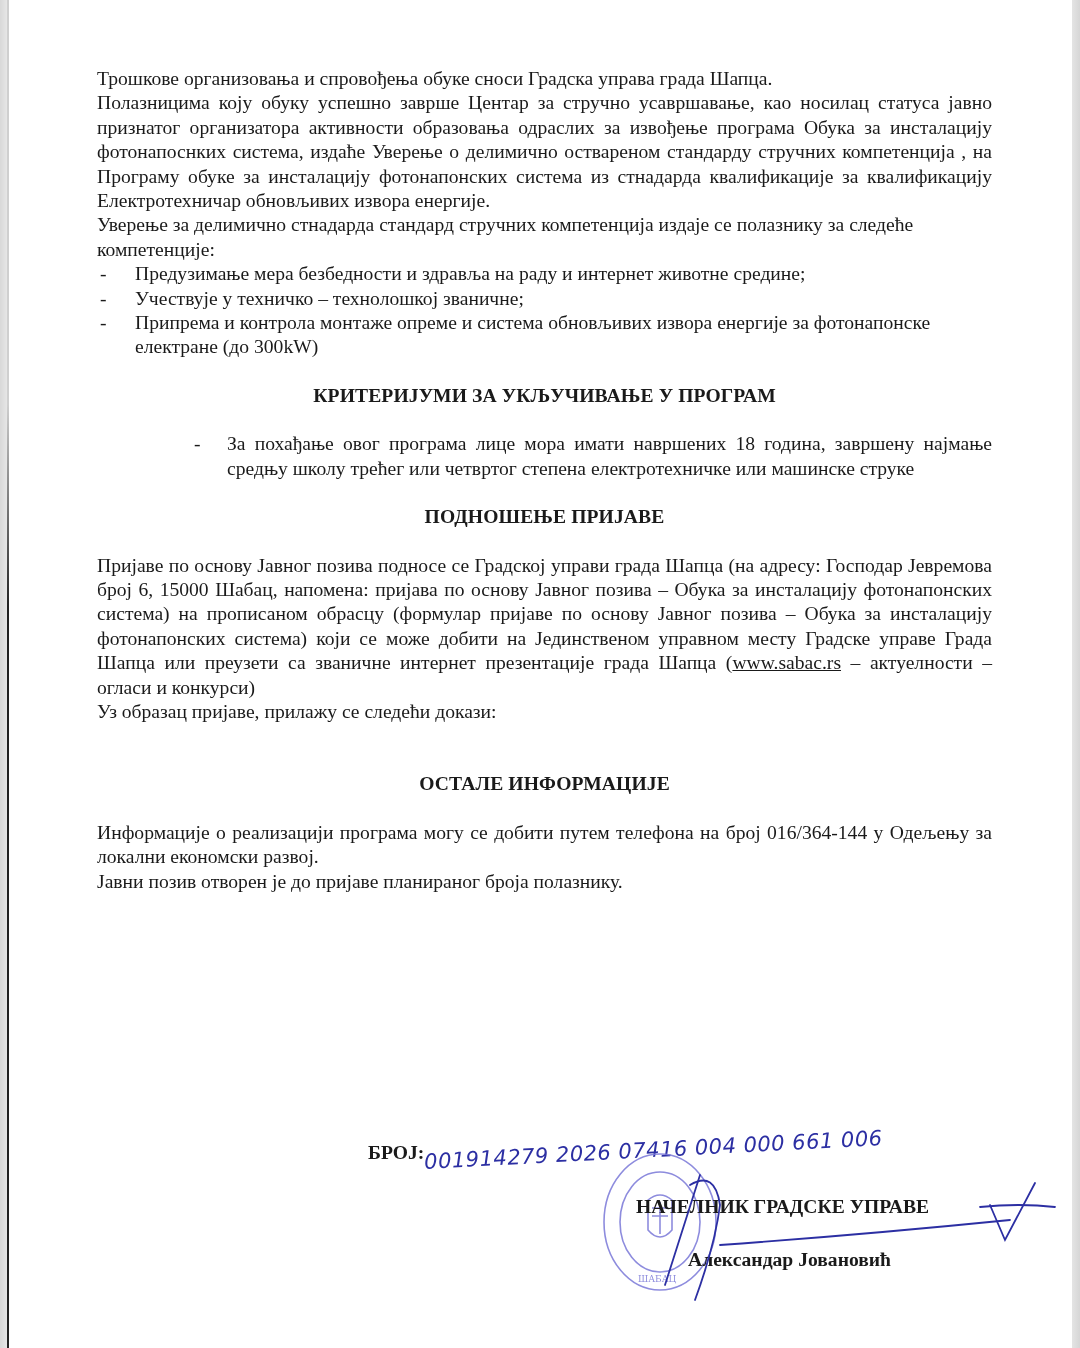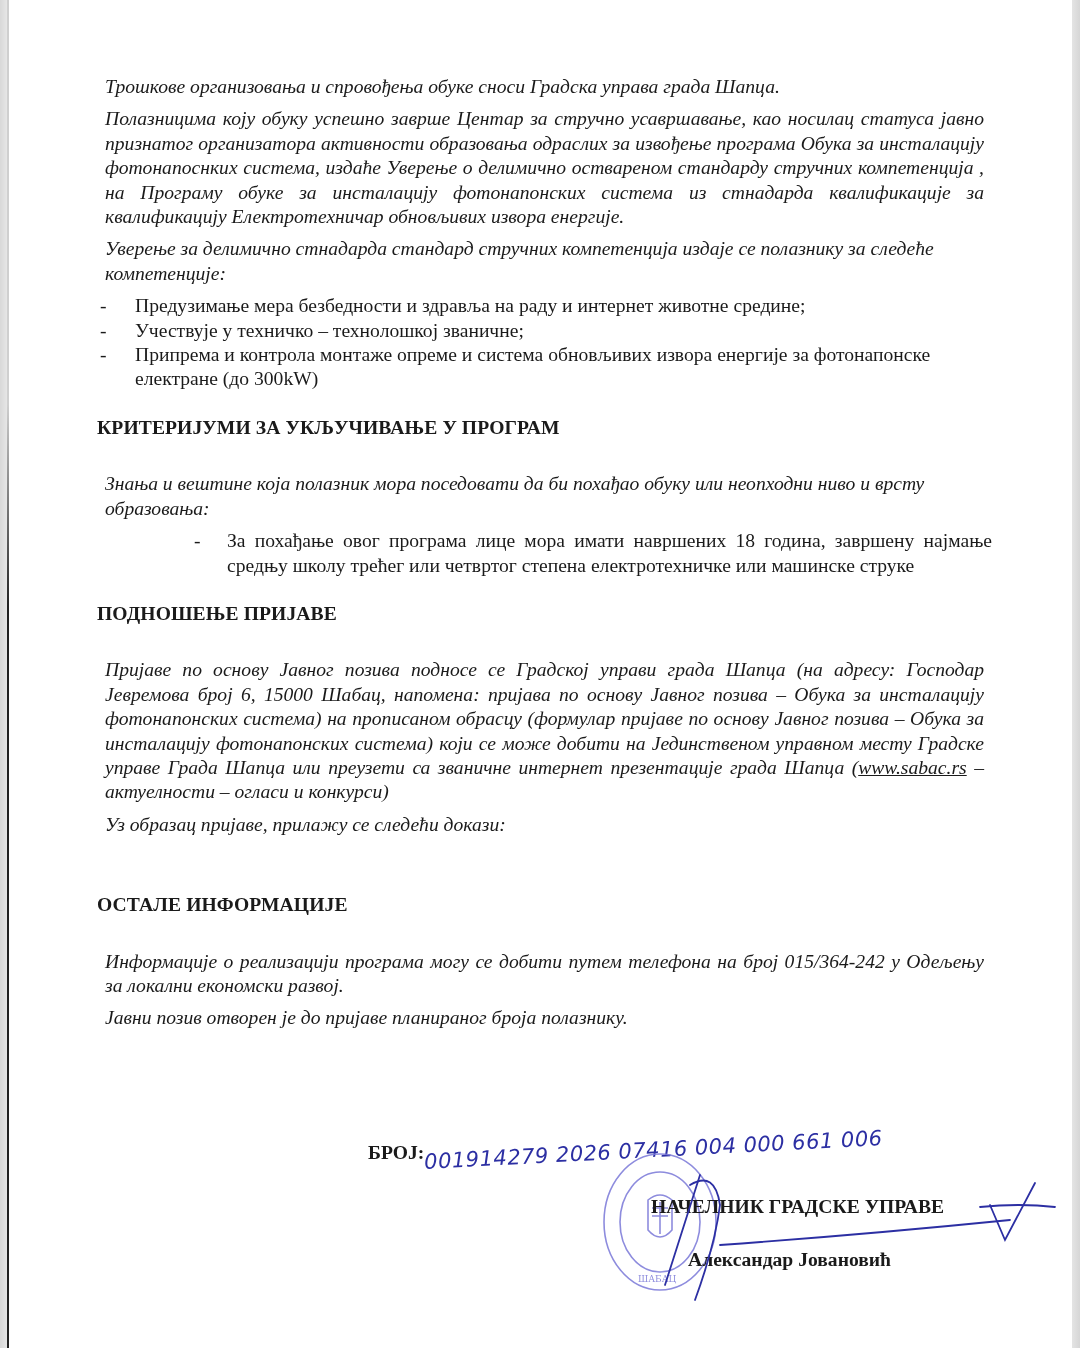--- a/index.html
+++ b/index.html
@@ -19,27 +19,27 @@
       background: linear-gradient(to bottom, #cfcfcf 0%, #cfcfcf 30%, #222 45%, #222 100%);
     }
     .edge-right {
       position: absolute; right: 0; top: 0; width: 8px; height: 1348px;
       background: linear-gradient(to right, #e4e4e4, #d6d6d6);
     }
     .page {
       position: absolute; left: 97px; top: 67px; width: 895px;
       font-size: 19.6px; line-height: 24.4px;
     }
-    .p { margin: 8px; font-style: italic; }
+    .p { margin: 0; }
     .j { text-align: justify; text-align-last: left; }
     .bullets { margin: 0; padding: 0; list-style: none; }
     .bullets li { position: relative; padding-left: 38px; }
     .bullets li .dash { position: absolute; left: 3px; top: 0; }
     .heading {
-      font-weight: bold; text-align: left; margin: 0;
+      font-weight: bold; text-align: center; margin: 0;
       font-size: 19.6px; letter-spacing: 0.1px;
     }
     .indent-list { margin: 0; padding: 0; list-style: none; }
     .indent-list li { position: relative; padding-left: 130px; }
     .indent-list li .dash { position: absolute; left: 97px; top: 0; }
     .link { text-decoration: underline; }
     .gap-m { height: 24px; }
 
     .number-line {
       position: absolute; left: 368px; top: 1140px;
@@ -51,21 +51,21 @@
       font-style: italic;
       display: inline-block; transform: rotate(-3deg) translateY(-2px);
     }
     .stamp {
       position: absolute; left: 600px; top: 1150px; width: 120px; height: 145px;
     }
     .signature {
       position: absolute; left: 660px; top: 1165px; width: 400px; height: 140px;
     }
     .title-sign {
-      position: absolute; left: 651px; top: 1196px;
+      position: absolute; left: 636px; top: 1196px;
       font-weight: bold; font-size: 19.6px; white-space: nowrap;
     }
     .name-sign {
       position: absolute; left: 688px; top: 1249px;
       font-weight: bold; font-size: 19.6px; white-space: nowrap;
     }
   </style>
 </head>
 <body>
 
@@ -79,36 +79,35 @@
   <p class="p">Уверење за делимично стнадарда стандард стручних компетенција издаје се полазнику за следеће компетенције:</p>
   <ul class="bullets">
     <li><span class="dash">-</span><span>Предузимање мера безбедности и здравља на раду и интернет животне средине;</span></li>
     <li><span class="dash">-</span><span>Учествује у техничко – технолошкој званичне;</span></li>
     <li><span class="dash">-</span><span>Припрема и контрола монтаже опреме и система обновљивих извора енергије за фотонапонске електране (до 300kW)</span></li>
   </ul>
 
   <div class="gap-m"></div>
   <h2 class="heading">КРИТЕРИЈУМИ ЗА УКЉУЧИВАЊЕ У ПРОГРАМ</h2>
   <div class="gap-m"></div>
-  <p class="p">Знања и вештине која полазник мора поседовати да би похађао обуку или неопходни ниво и врсту образовања:</p>
   <ul class="indent-list">
     <li class="j"><span class="dash">-</span><span>За похађање овог програма лице мора имати навршених 18 година, завршену најмање средњу школу трећег или четвртог степена електротехничке или машинске струке</span></li>
   </ul>
 
   <div class="gap-m"></div>
   <h2 class="heading">ПОДНОШЕЊЕ ПРИЈАВЕ</h2>
   <div class="gap-m"></div>
   <p class="p j"><span>Пријаве по основу Јавног позива подносе се Градској управи града Шапца (на адресу: Господар Јевремова број 6, 15000 Шабац, напомена: пријава по основу Јавног позива – Обука за инсталацију фотонапонских система) на прописаном обрасцу (формулар пријаве по основу Јавног позива – Обука за инсталацију фотонапонских система) који се може добити на Јединственом управном месту Градске управе Града Шапца или преузети са званичне интернет презентације града Шапца (</span><span class="link">www.sabac.rs</span><span> – актуелности – огласи и конкурси)</span></p>
   <p class="p">Уз образац пријаве, прилажу се следећи докази:</p>
   <div class="gap-m"></div>
 
   <div class="gap-m"></div>
   <h2 class="heading">ОСТАЛЕ ИНФОРМАЦИЈЕ</h2>
   <div class="gap-m"></div>
-  <p class="p j">Информације о реализацији програма могу се добити путем телефона на број 015/364-242 у Одељењу за локални економски развој.</p>
+  <p class="p j">Информације о реализацији програма могу се добити путем телефона на број 016/364-144 у Одељењу за локални економски развој.</p>
   <p class="p">Јавни позив отворен је до пријаве планираног броја полазнику.</p>
 </div>
 
 <div class="number-line">
   <span>БРОЈ:</span><span class="handwritten">001914279 2026 07416 004 000 661 006</span>
 </div>
 
 <svg class="stamp" viewBox="0 0 120 145">
   <g fill="none" stroke="#7a78d8" stroke-width="1.6" opacity="0.85">
     <ellipse cx="60" cy="72" rx="56" ry="68"></ellipse>

